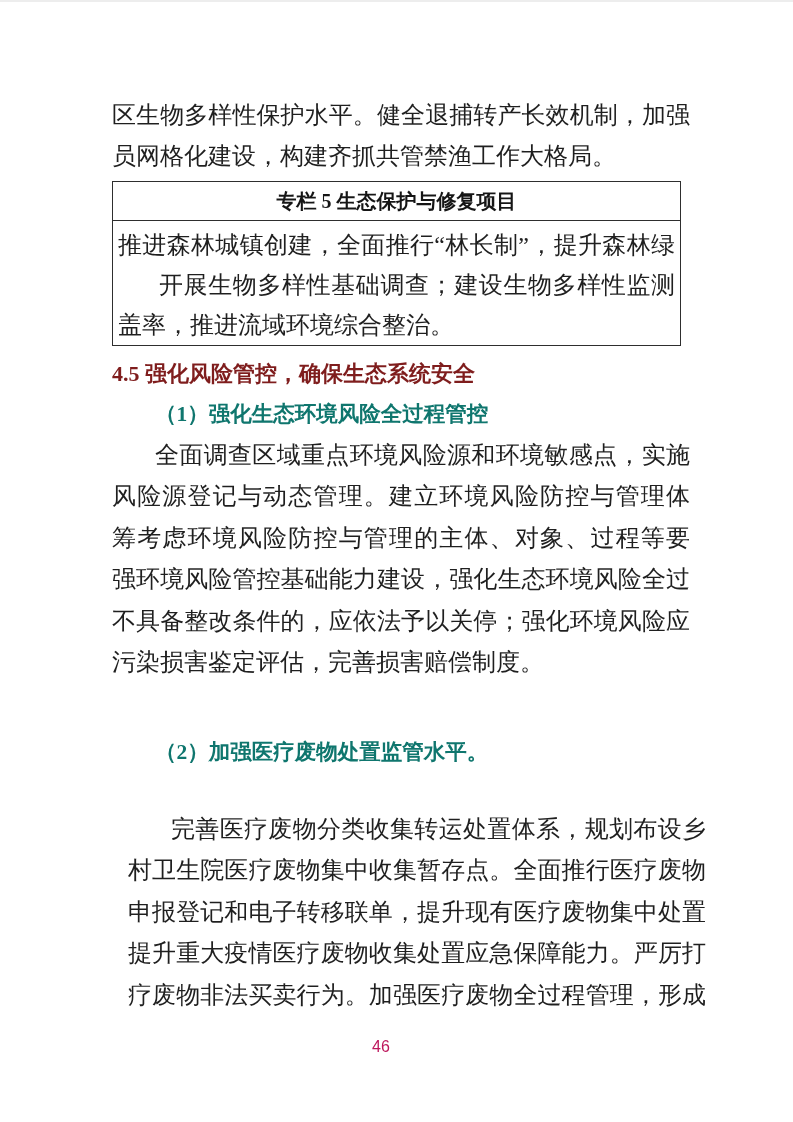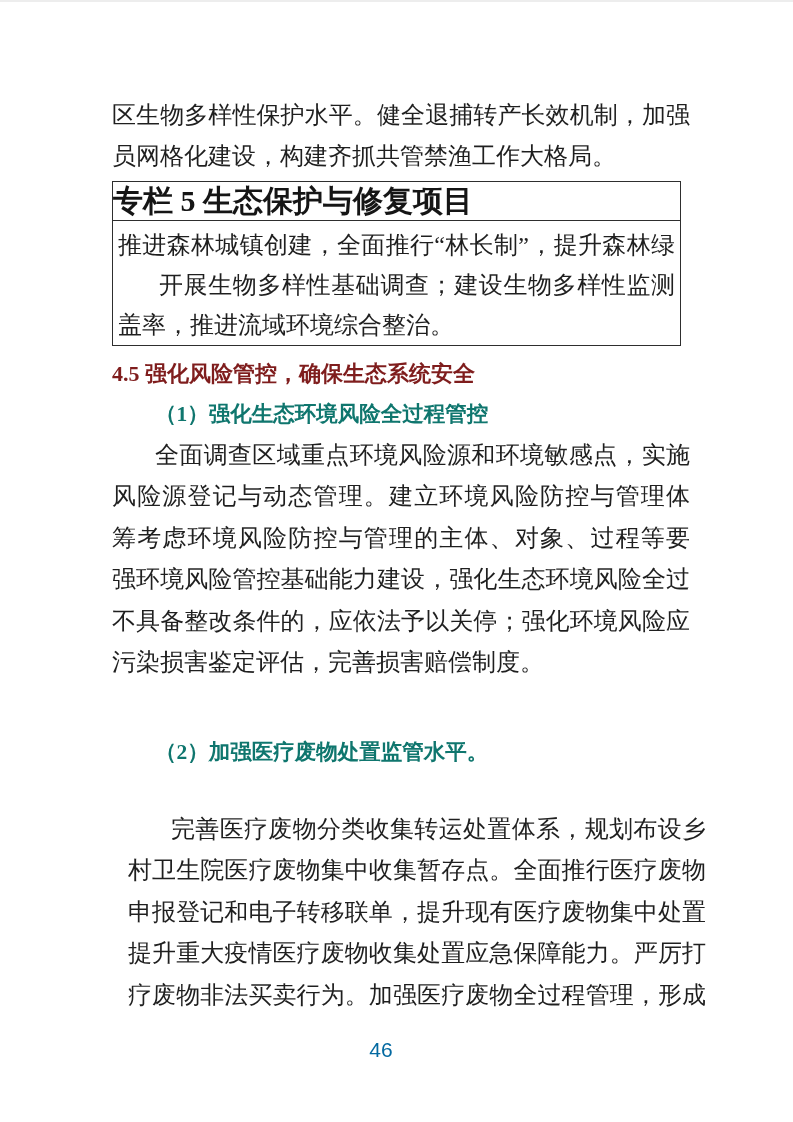--- a/index.html
+++ b/index.html
@@ -52,22 +52,23 @@
     left: 112px;
     top: 181px;
     width: 569px;
     box-sizing: border-box;
     border: 1.5px solid #2e2e2e;
     background: #ffffff;
   }
   .callout-title {
     height: 38px;
     line-height: 38px;
+    text-align: center;
     font-weight: bold;
-    font-size: 30px;
+    font-size: 20px;
     color: #151515;
     border-bottom: 1.5px solid #2e2e2e;
   }
   .callout-body {
     padding: 4px 5px 0 5px;
   }
   .callout-body .line {
     line-height: 40px;
     height: 40px;
   }
@@ -92,22 +93,22 @@
   .para1 { top: 435px; }
   .sub2-heading { top: 732px; }
   .para2 { top: 809px; margin-left: 16px; }
 
   .page-number {
     position: absolute;
     top: 1038px;
     left: 0;
     width: 762px;
     text-align: center;
-    font-size: 21px;
-    color: #0369a1;
+    font-size: 16px;
+    color: #be185d;
     font-family: "Liberation Sans", "DejaVu Sans", sans-serif;
   }
 </style>
 </head>
 <body>
 
 <div class="page">
 
   <div class="block intro">
       <div class="line">区生物多样性保护水平。健全退捕转产长效机制，加强护渔</div>

